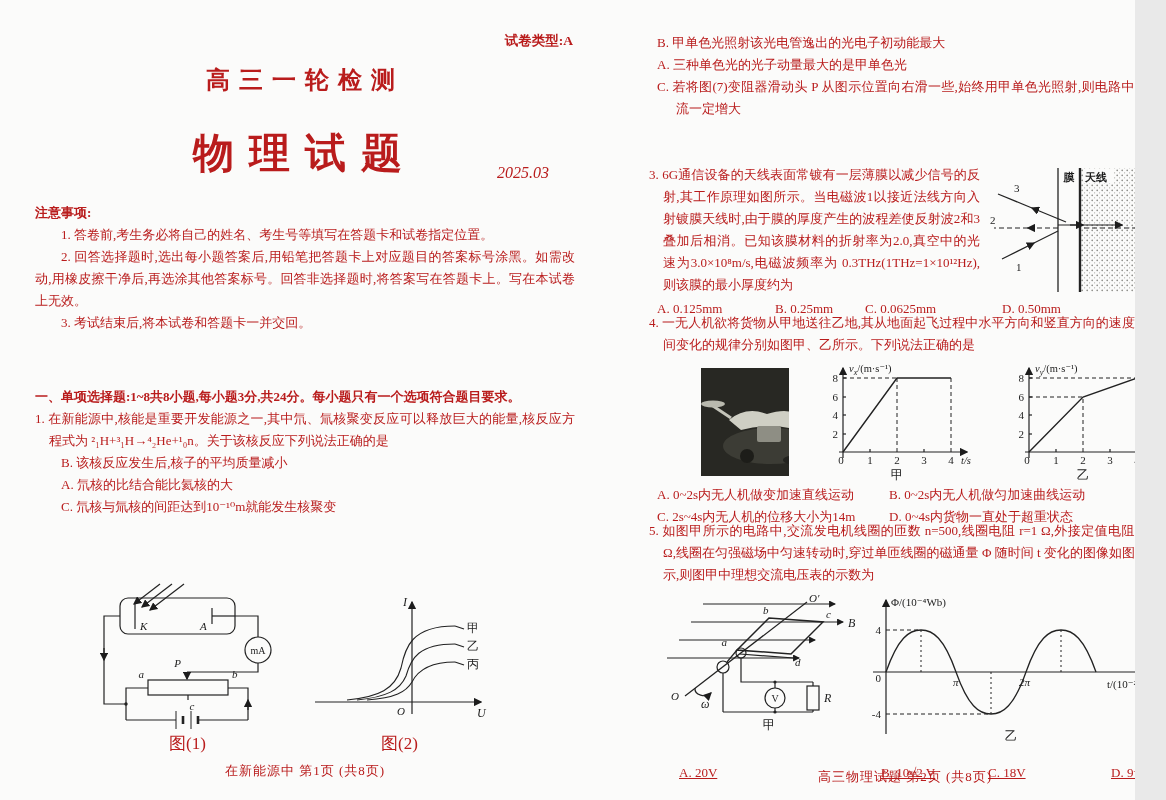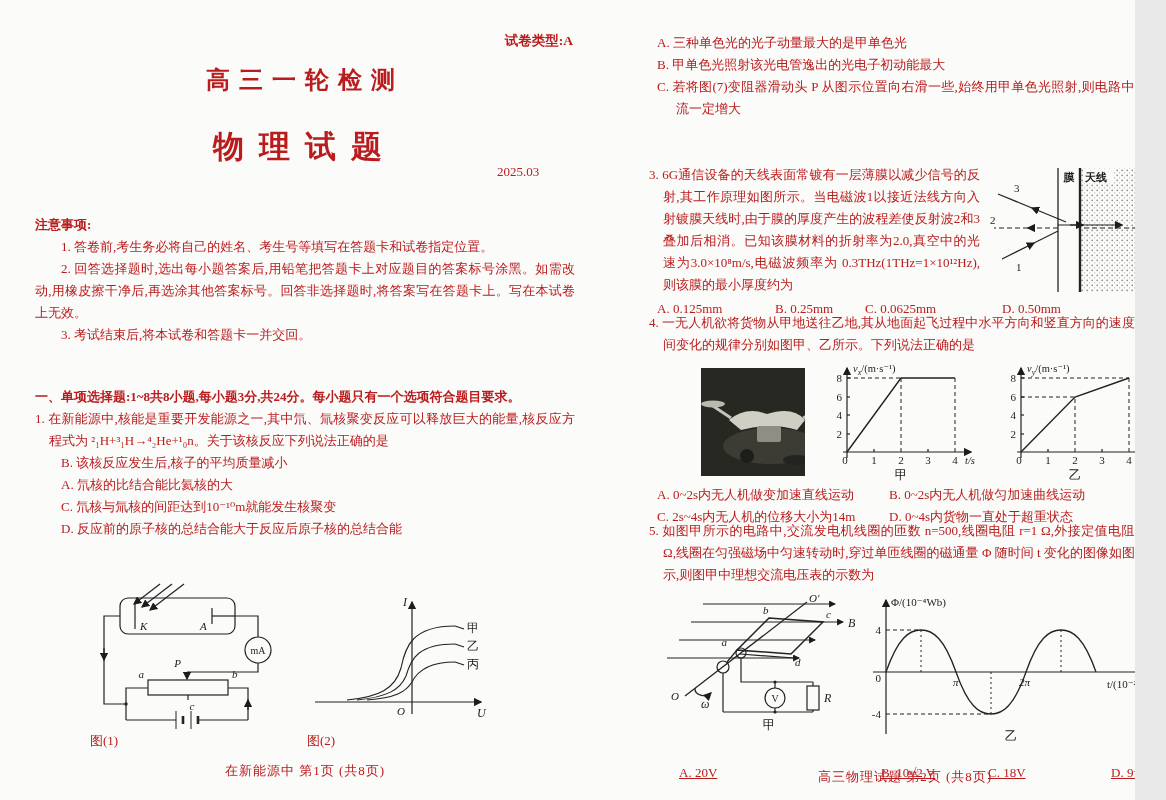--- a/index.html
+++ b/index.html
@@ -7,44 +7,44 @@
          font-family:"Liberation Serif","DejaVu Serif",serif;color:#b91c1c;}
   .page{position:absolute;top:30px;height:760px;}
   .p1{left:35px;width:540px;}
   .p2{left:649px;width:512px;}
   .abs{position:absolute;}
   p{margin:0;}
   .txt{font-size:13px;line-height:22px;text-align:justify;}
   .bold{font-weight:bold;}
   .exam-type{top:2px;right:2px;font-size:13.5px;font-weight:bold;}
   .subtitle{top:34px;left:0;width:100%;text-align:center;font-size:24px;font-weight:bold;letter-spacing:9px;}
-  .title{top:96px;left:0;width:100%;text-align:center;font-size:31px;font-weight:bold;letter-spacing:15px;margin:0;}
-  .date{top:134px;left:462px;font-size:13px;}
-  .notes{top:184px;left:0;width:100%;}
+  .title{top:96px;left:0;width:100%;text-align:center;font-size:41px;font-weight:bold;letter-spacing:15px;margin:0;}
+  .date{top:134px;left:462px;font-size:16px;font-style:italic;}
+  .notes{top:172px;left:0;width:100%;}
   .notes p{text-indent:2em;}
   .body1{top:356px;left:0;width:100%;}
   .secthead{font-weight:bold;}
   .stem{padding-left:14px;text-indent:-14px;}
   .opt1{margin-left:26px;}
   .figs1{top:560px;left:0;width:100%;display:flex;margin-left:55px;gap:22px;}
-  .figcap{text-align:left;font-size:13px;margin-top:2px;}
+  .figcap{text-align:center;font-size:17px;margin-top:2px;}
   .pfoot{left:0;width:100%;text-align:center;font-size:13px;letter-spacing:1px;}
   .p1 .pfoot{top:732px;}
   .p2 .pfoot{top:738px;}
   .q2opts{top:2px;left:0;width:100%;}
   .opt2{margin-left:8px;padding-left:19px;text-indent:-19px;}
   .q3{top:134px;left:0;width:100%;}
   .q3fig{float:right;width:175px;height:132px;margin-left:6px;}
   .optrow{display:flex;margin-left:8px;}
   .q3row{clear:both;margin-top:2px;}
   .q3row span:nth-child(1){width:118px;}
   .q3row span:nth-child(2){width:90px;}
   .q3row span:nth-child(3){width:137px;}
   .q4{top:282px;left:0;width:100%;}
-  .q4figs{display:flex;align-items:flex-start;gap:4px;margin:4px 8px 2px 6px;padding-left:46px;}
+  .q4figs{display:flex;align-items:flex-start;gap:16px;margin:4px 0 2px 6px;padding-left:46px;}
   .drone{width:133px;height:108px;margin-top:8px;background:#2a2a26;position:relative;overflow:hidden;}
   .q4row span:nth-child(1){width:232px;}
   .q5{top:490px;left:0;width:100%;}
   .q5figs{display:flex;align-items:flex-start;gap:4px;margin:6px 0 0 8px;}
   .q5row{margin-left:30px;margin-top:20px;text-decoration:underline;}
   .q5row span:nth-child(1){width:202px;}
   .q5row span:nth-child(2){width:107px;}
   .q5row span:nth-child(3){width:123px;}
   svg{overflow:visible;display:block;}
   svg text{fill:#1c1c1c;font-family:"Liberation Serif","DejaVu Serif",serif;}
@@ -80,21 +80,20 @@
       <p>2. 回答选择题时,选出每小题答案后,用铅笔把答题卡上对应题目的答案标号涂黑。如需改动,用橡皮擦干净后,再选涂其他答案标号。回答非选择题时,将答案写在答题卡上。写在本试卷上无效。</p>
       <p>3. 考试结束后,将本试卷和答题卡一并交回。</p>
     </div>
 
     <div class="abs body1 txt">
       <p class="secthead">一、单项选择题:1~8共8小题,每小题3分,共24分。每小题只有一个选项符合题目要求。</p>
       <p class="stem">1. 在新能源中,核能是重要开发能源之一,其中氘、氚核聚变反应可以释放巨大的能量,核反应方程式为 ²₁H+³₁H→⁴₂He+¹₀n。关于该核反应下列说法正确的是</p>
       <p class="opt1">B. 该核反应发生后,核子的平均质量减小</p>
       <p class="opt1">A. 氘核的比结合能比氦核的大</p>
       <p class="opt1">C. 氘核与氚核的间距达到10⁻¹⁰m就能发生核聚变</p>
-      <p class="opt1">D. 反应前的原子核的总结合能大于反应后原子核的总结合能</p>
     </div>
 
     <div class="abs figs1">
       <figure style="margin:0">
         <svg width="195" height="140" viewBox="0 0 195 140">
           <g stroke="#222" fill="none" stroke-width="1.2">
             <rect x="30" y="8" width="115" height="36" rx="8"></rect>
             <line x1="45" y1="13" x2="45" y2="39"></line>
             <line x1="122" y1="18" x2="122" y2="34"></line>
             <line x1="122" y1="26" x2="145" y2="26"></line>
@@ -155,22 +154,22 @@
         <figcaption class="figcap">图(2)</figcaption>
       </figure>
     </div>
 
     <div class="abs pfoot">在新能源中  第1页  (共8页)</div>
   </section>
 
   <section class="page p2">
 
     <div class="abs q2opts txt">
+      <p class="opt2">B. 甲单色光照射该光电管逸出的光电子初动能最大</p>
       <p class="opt2">A. 三种单色光的光子动量最大的是甲单色光</p>
-      <p class="opt2">B. 甲单色光照射该光电管逸出的光电子初动能最大</p>
       <p class="opt2">C. 若将图(7)变阻器滑动头 P 从图示位置向右滑一些,始终用甲单色光照射,则电路中光电流一定增大</p>
     </div>
 
     <div class="abs q3 txt">
       <div class="q3fig">
         <svg width="175" height="132" viewBox="0 0 175 132">
           <rect x="94" y="4" width="62" height="124" fill="url(#stip)" stroke="none"></rect>
           <g stroke="#222" fill="none" stroke-width="1.2">
             <line x1="72" y1="4" x2="72" y2="128" stroke-width="1.3"></line>
             <line x1="94" y1="4" x2="94" y2="128" stroke-width="2.4"></line>

